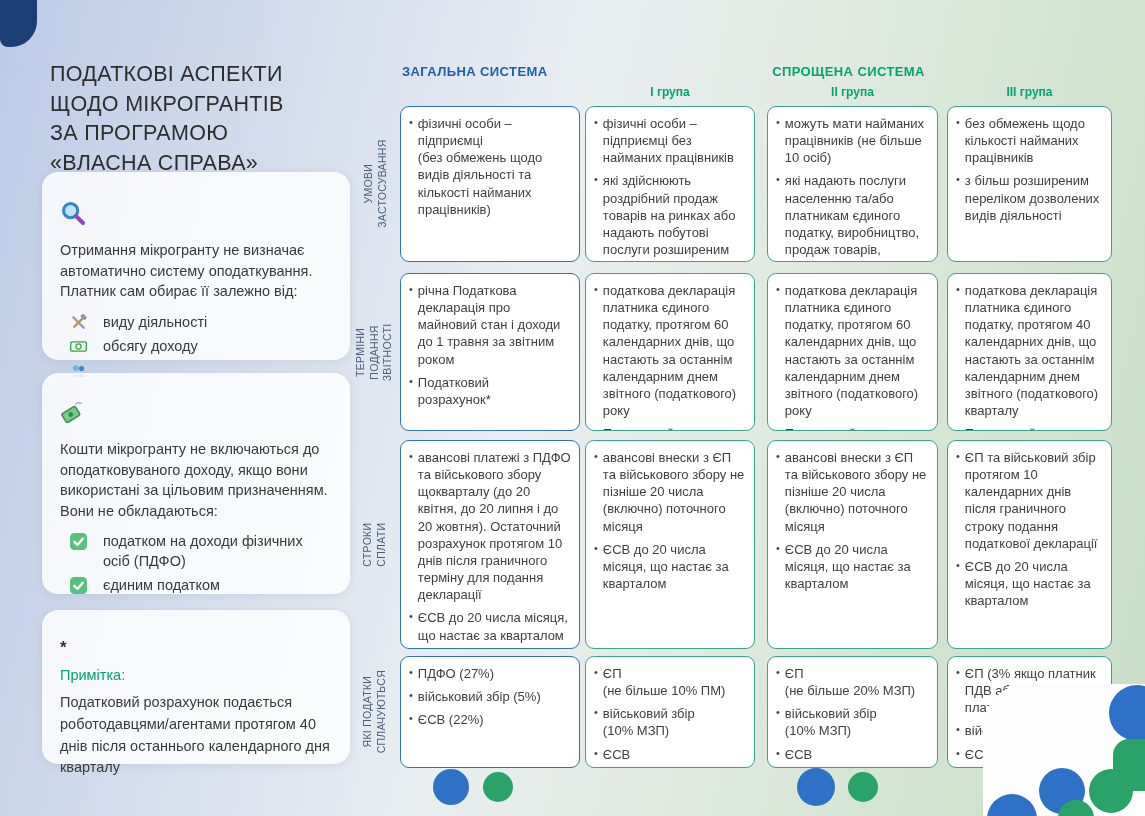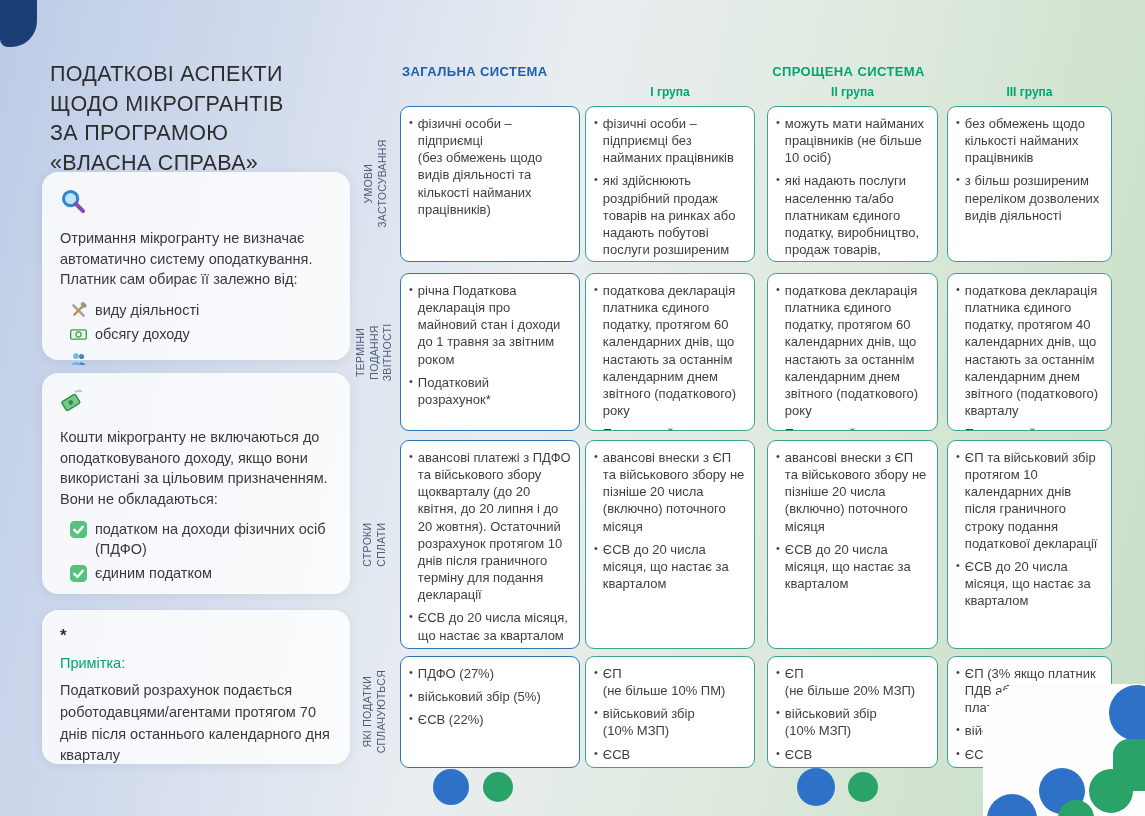--- a/index.html
+++ b/index.html
@@ -21,29 +21,29 @@
   
   .page-title {
     position:absolute; left:50px; top:60px; width:320px;
     font-size:21.5px; line-height:1.38; color:#2d2d2d;
     letter-spacing:.3px; white-space:pre-line;
   }
   .info-box {
     position:absolute; left:42px; width:308px;
     background:rgba(255,255,255,.82); border-radius:16px;
     box-shadow:0 2px 10px rgba(90,110,140,.12);
-    padding:16px 18px;
+    padding:28px 18px;
   }
   #box-choice { top:172px; height:188px; }
   #box-funds  { top:373px; height:221px; }
   #box-note   { top:610px; height:154px; }
 
   .box-text { font-size:14.5px; color:#3a3a3a; line-height:1.42; margin-top:10px; white-space:pre-line; }
   .box-items { margin-top:11px; }
-  .box-item { display:flex; align-items:flex-start; gap:8px; margin:5px 0 5px 10px; font-size:14.5px; color:#3a3a3a; line-height:1.35; }
+  .box-item { display:flex; align-items:flex-start; gap:16px; margin:5px 0 5px 10px; font-size:14.5px; color:#3a3a3a; line-height:1.35; }
   .box-item .ico { flex:0 0 auto; width:17px; height:17px; margin-top:1px; }
 
   .note-star { font-size:17px; font-weight:bold; color:#333; }
   .note-heading { margin-top:9px; font-size:14.5px; color:var(--accent_green,#00a571); }
   .note-text { margin-top:9px; font-size:14.5px; color:#3a3a3a; line-height:1.5; }
 
   
   .hdr-general {
     position:absolute; left:402px; top:64px;
     font-size:13px; font-weight:bold; letter-spacing:.4px;
@@ -165,21 +165,21 @@
               <path d="M4 8.3 L7 11.2 L12 5.4" stroke="#fff" stroke-width="2.2" fill="none" stroke-linecap="round" stroke-linejoin="round"></path>
             </svg></span>
           <span>єдиним податком</span>
         </div>
       </div>
   </div>
 
   <div class="info-box" id="box-note">
     <div class="note-star">*</div>
     <div class="note-heading">Примітка:</div>
-    <div class="note-text">Податковий розрахунок подається роботодавцями/агентами протягом 70 днів після останнього календарного дня кварталу</div>
+    <div class="note-text">Податковий розрахунок подається роботодавцями/агентами протягом 40 днів після останнього календарного дня кварталу</div>
   </div>
 
   <div class="hdr-general">ЗАГАЛЬНА СИСТЕМА</div>
   <div class="hdr-simplified">СПРОЩЕНА СИСТЕМА</div>
   <div id="group-labels">
       <div class="group-label" style="left: 585px; width: 170px;">І група</div>
       <div class="group-label" style="left: 767px; width: 171px;">ІІ група</div>
       <div class="group-label" style="left: 947px; width: 165px;">ІІІ група</div>
     </div>
 

